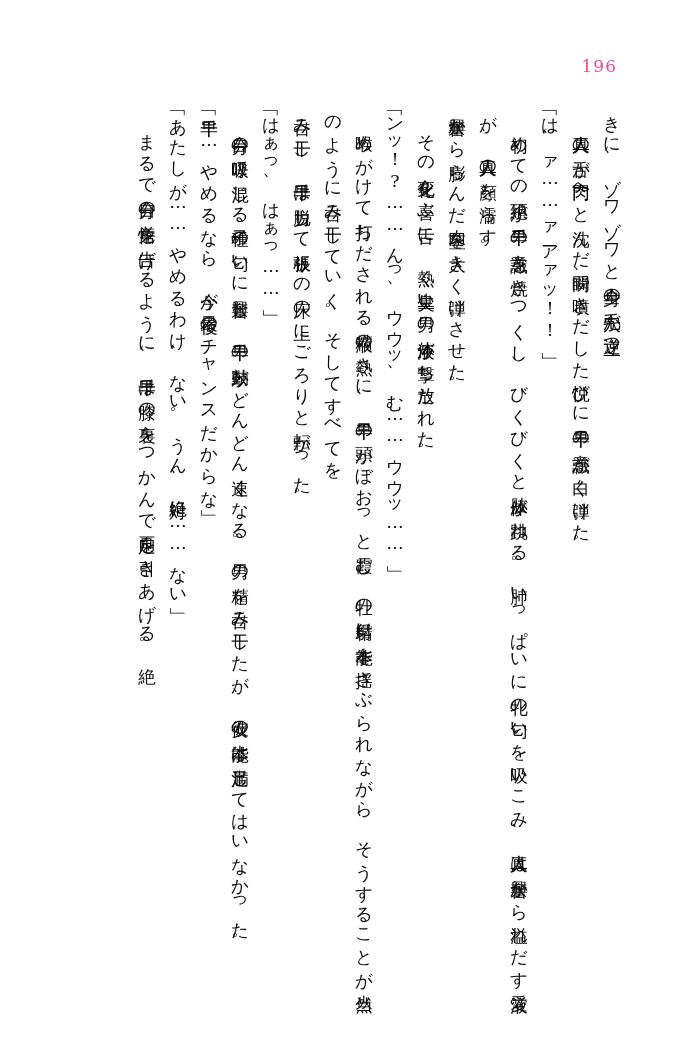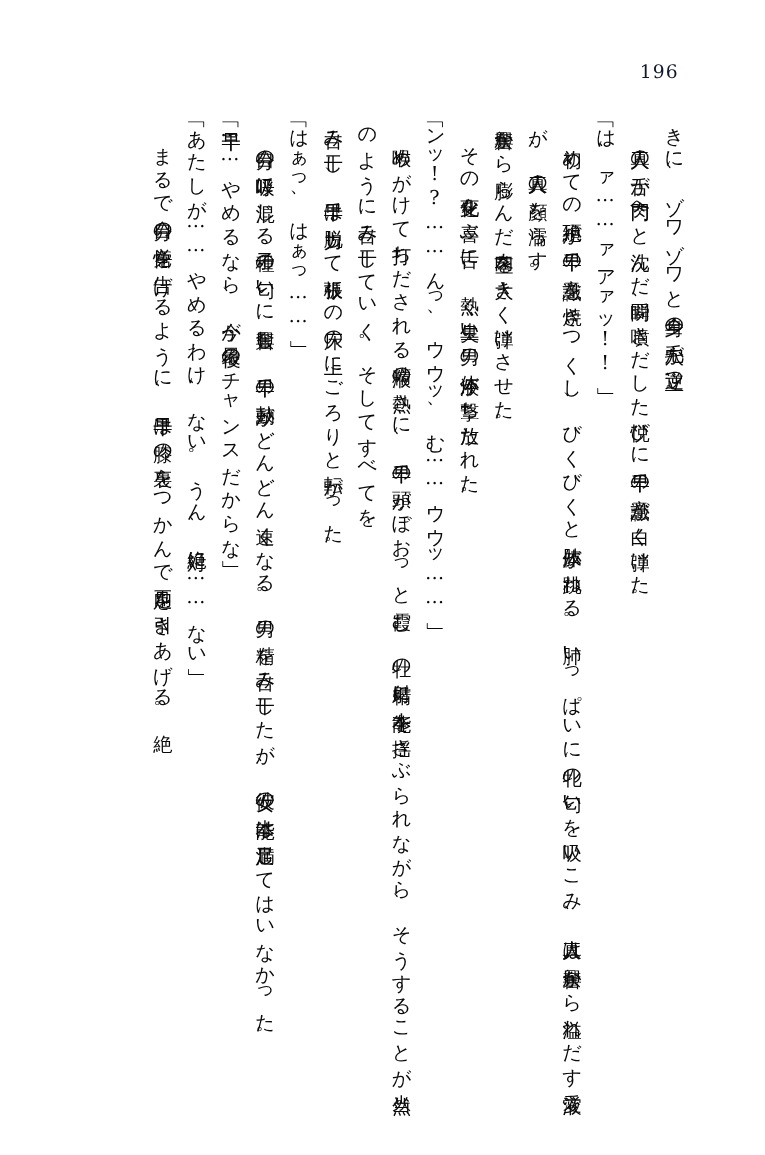--- a/index.html
+++ b/index.html
@@ -21,21 +21,21 @@
     background: #ffffff;
     box-sizing: border-box;
   }
   .page-number {
     position: absolute;
     top: 56px;
     right: 78px;
     font-size: 17px;
     letter-spacing: 1px;
     font-family: "DejaVu Serif", "Liberation Serif", serif;
-    color: #0f172a;
+    color: #ec4899;
   }
   .body-text {
     position: absolute;
     top: 104px;
     left: 62px;
     right: 68px;
     height: 880px;
     writing-mode: vertical-rl;
     -webkit-writing-mode: vertical-rl;
     text-orientation: upright;

